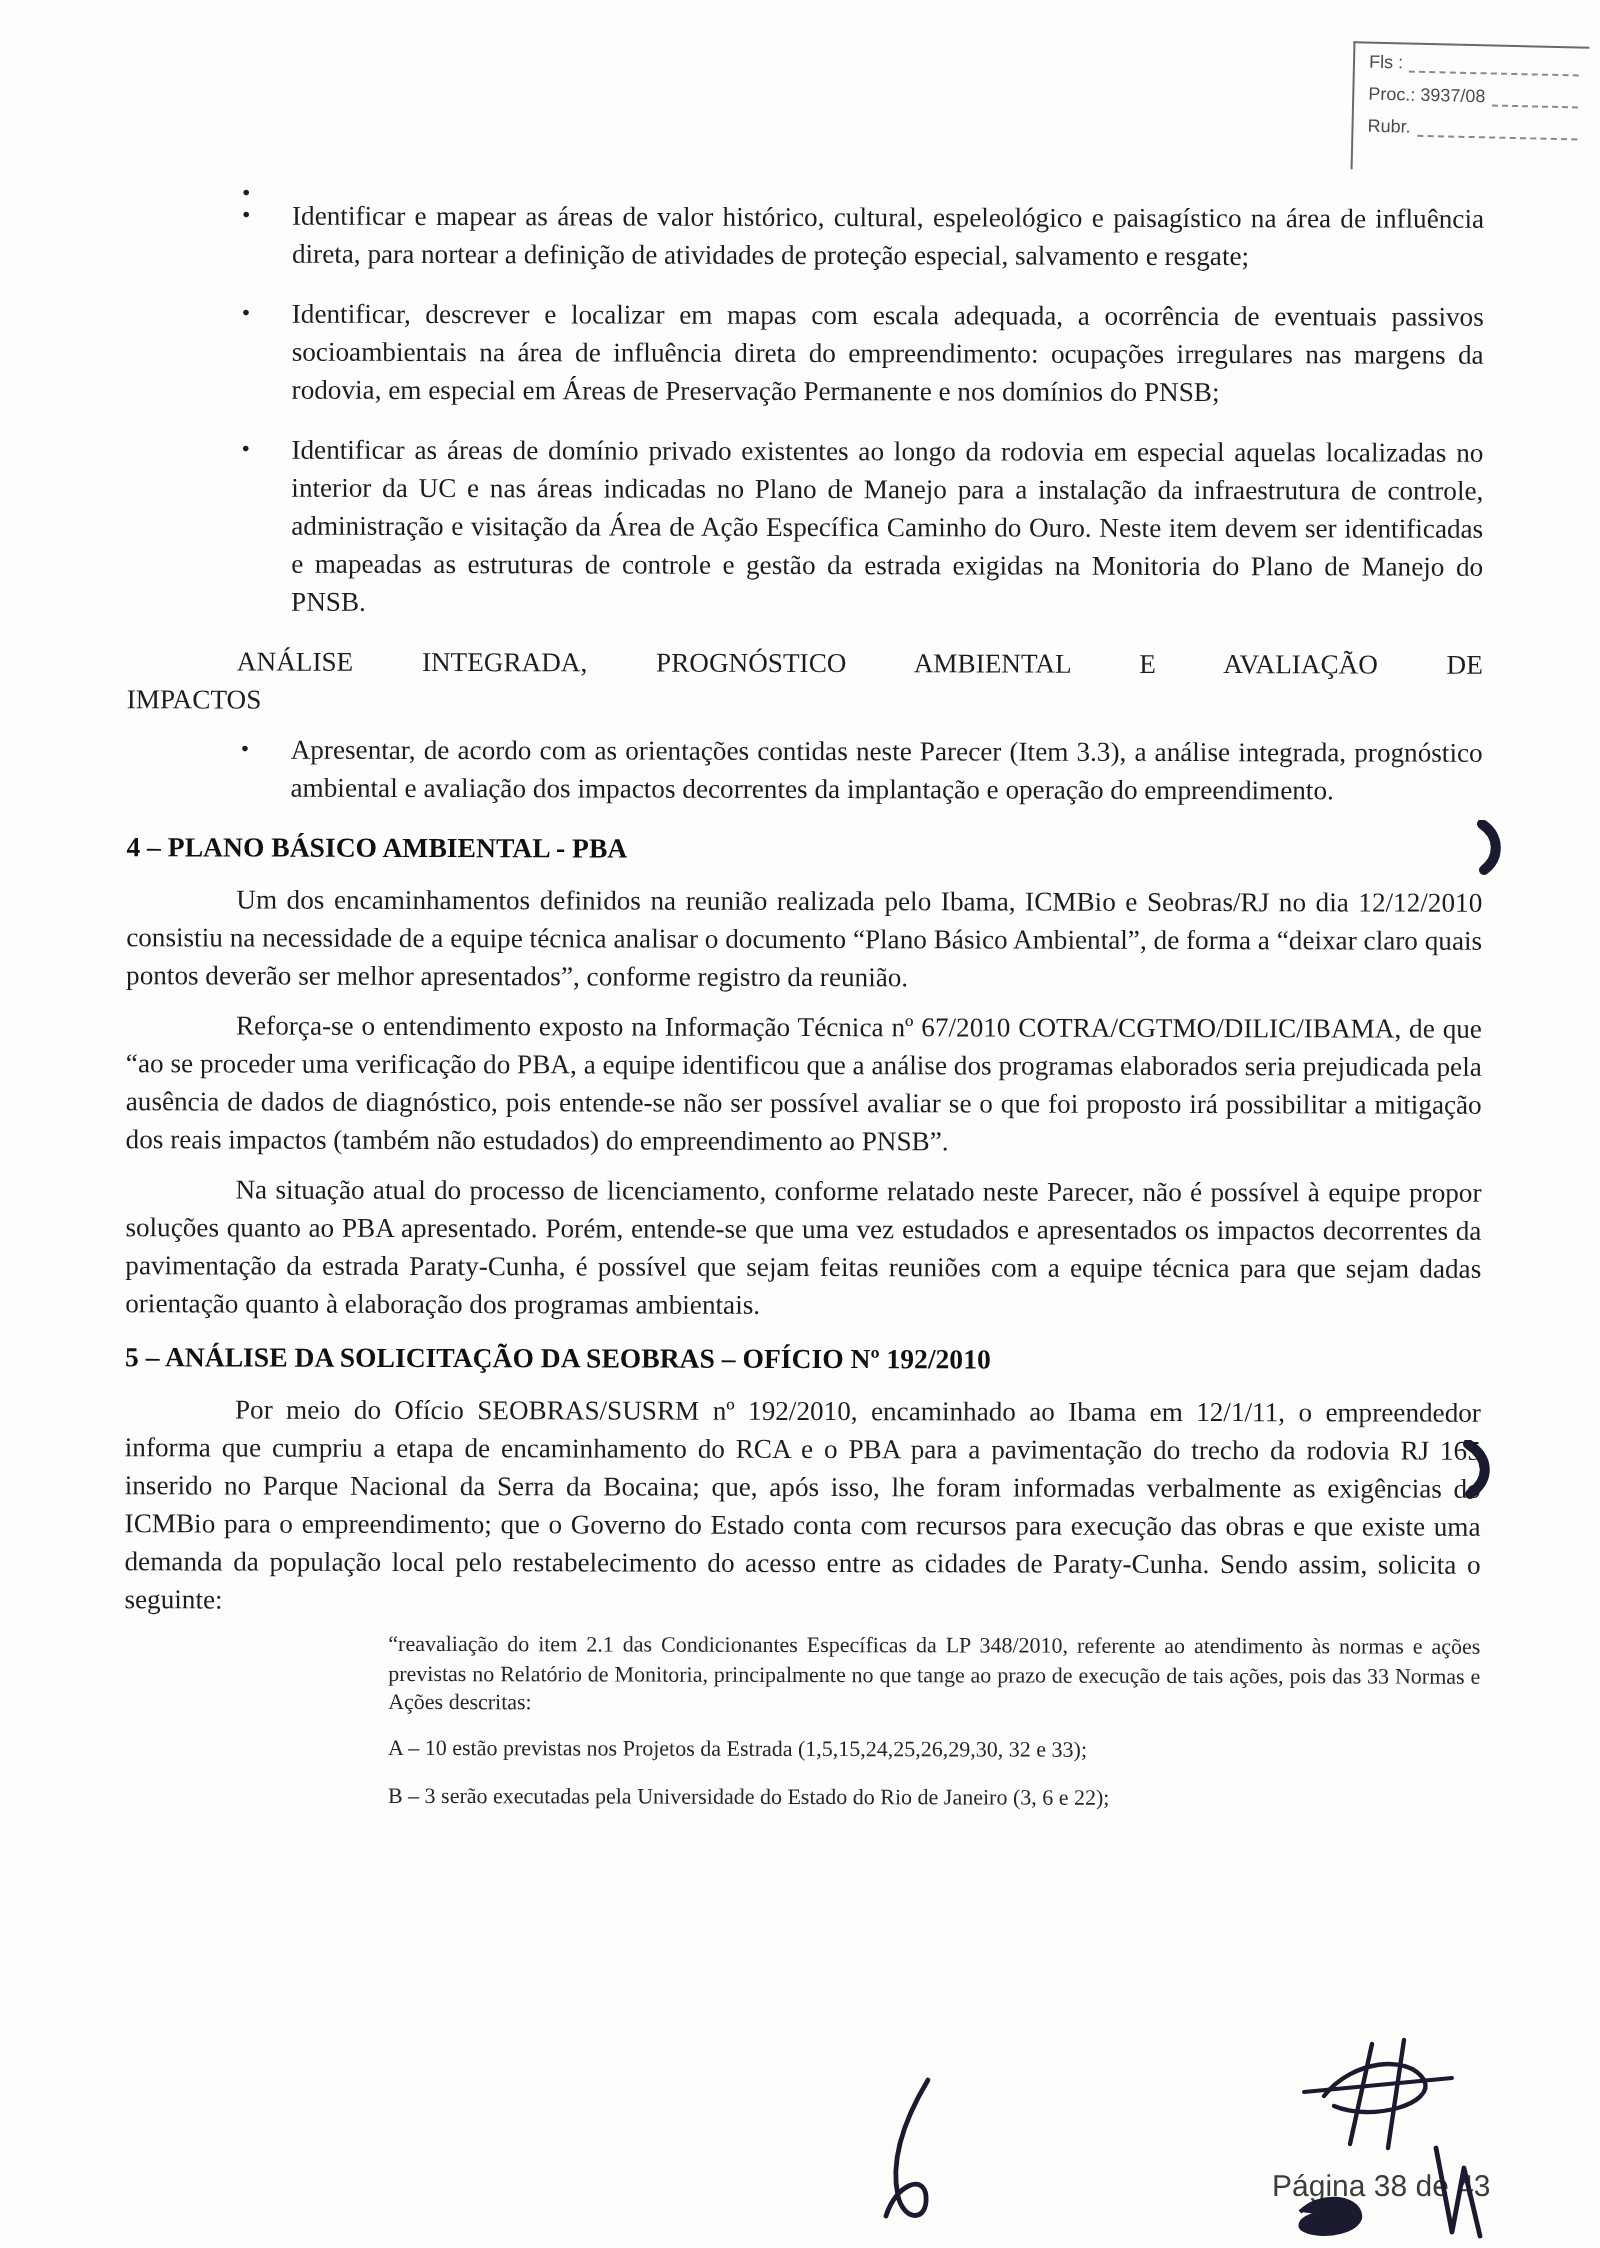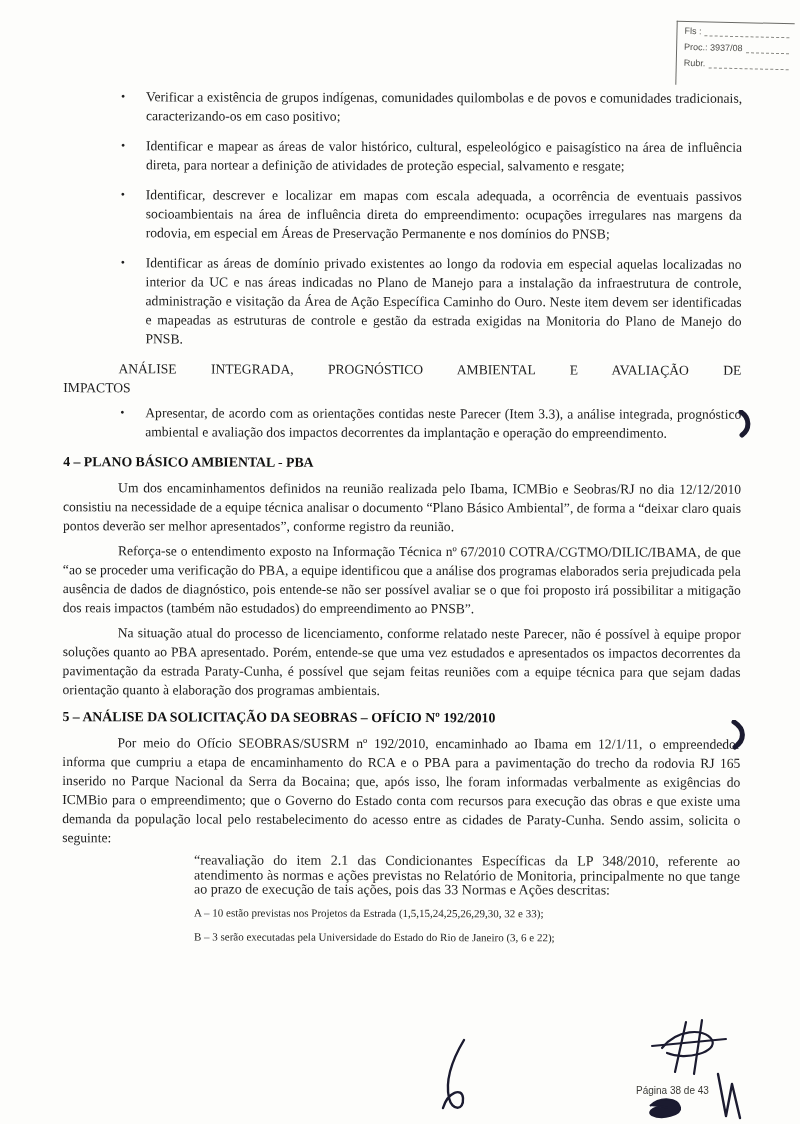--- a/index.html
+++ b/index.html
@@ -25,25 +25,25 @@
     font-size:13.6px; line-height:19px; text-align:justify;
     transform:rotate(0.15deg);
   }
   .bullet { position:relative; padding-left:82px; margin-bottom:11px; }
   .bullet .dot { position:absolute; left:57px; top:0; font-size:12px; }
   .analise { margin:4px 0 6px 0; }
   .analise-l1 { display:block; text-align:justify; text-align-last:justify; text-indent:55px; }
   .analise-l2 { display:block; text-align:left; }
   .heading { font-size:13.8px; font-weight:bold; text-align:left; margin:8px 0 7px 0; color:#111; }
   .para { text-indent:55px; margin-bottom:6px; }
-  .quote { margin:3px 0 8px 132px; font-size:14px; line-height:14.5px; text-align:justify; color:#262624; }
+  .quote { margin:3px 0 8px 132px; font-size:11px; line-height:14.5px; text-align:justify; color:#262624; }
   .quote-item { margin:0 0 10px 132px; font-size:11px; line-height:14px; text-align:left; color:#262624; }
   
   .footer-tv { position:absolute; left:386px; top:1086px; font-size:10px; letter-spacing:1px; color:#333;margin-top:48px; }
-  .footer-page { position:absolute; left:636px; top:1085px; font-size:10px; color:#3c3c38; font-family:"Liberation Sans", sans-serif; }
+  .footer-page { position:absolute; left:636px; top:1085px; font-size:15px; color:#3c3c38; font-family:"Liberation Sans", sans-serif; }
   .svg-abs { position:absolute; }
 </style>
 </head>
 <body>
 
 <div class="page">
 
   <div class="stamp">
     <div class="stamp-row">
       <span class="stamp-label">Fls :</span>
@@ -56,21 +56,20 @@
     <div class="stamp-row">
       <span class="stamp-label">Rubr.</span>
       <span class="stamp-fill"></span>
     </div>
   </div>
 
   <div class="content">
 
     <div class="bullet">
       <span class="dot">•</span>
-      <span>Verificar a existência de grupos indígenas, comunidades quilombolas e de povos e comunidades tradicionais, caracterizando-os em caso positivo;</span>
     </div>
     <div class="bullet">
       <span class="dot">•</span>
       <span>Identificar e mapear as áreas de valor histórico, cultural, espeleológico e paisagístico na área de influência direta, para nortear a definição de atividades de proteção especial, salvamento e resgate;</span>
     </div>
     <div class="bullet">
       <span class="dot">•</span>
       <span>Identificar, descrever e localizar em mapas com escala adequada, a ocorrência de eventuais passivos socioambientais na área de influência direta do empreendimento: ocupações irregulares nas margens da rodovia, em especial em Áreas de Preservação Permanente e nos domínios do PNSB;</span>
     </div>
     <div class="bullet">

